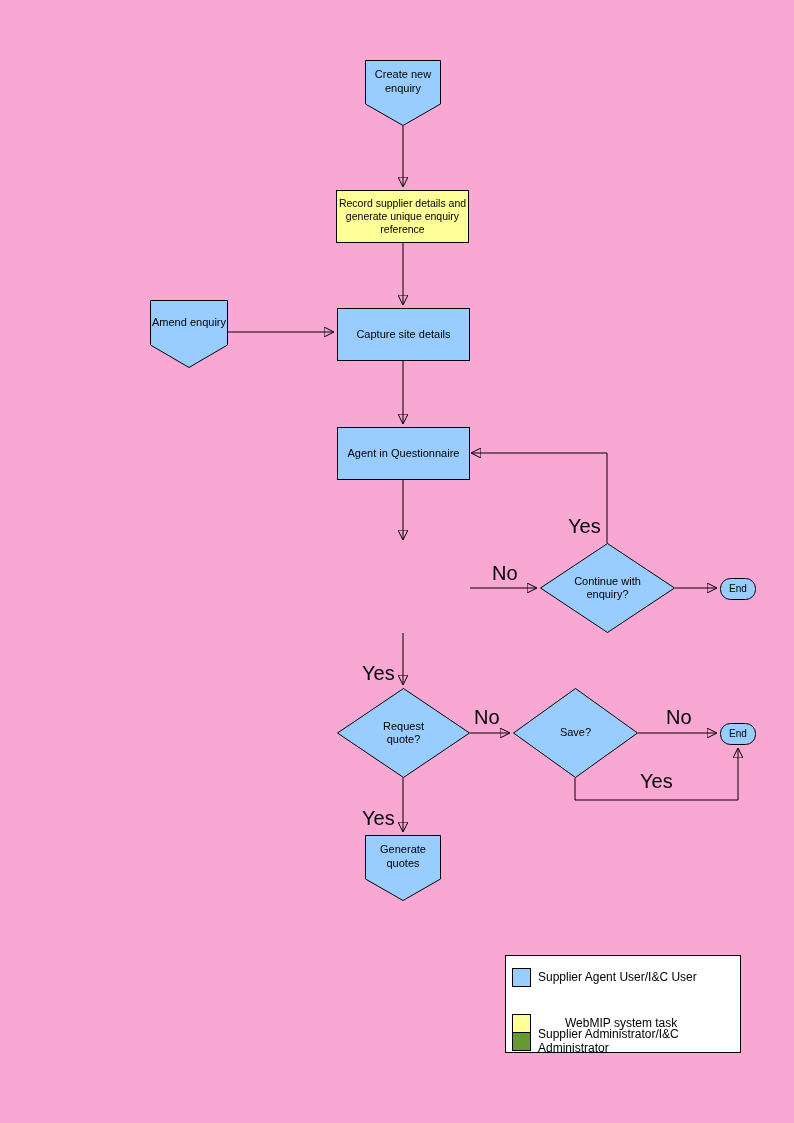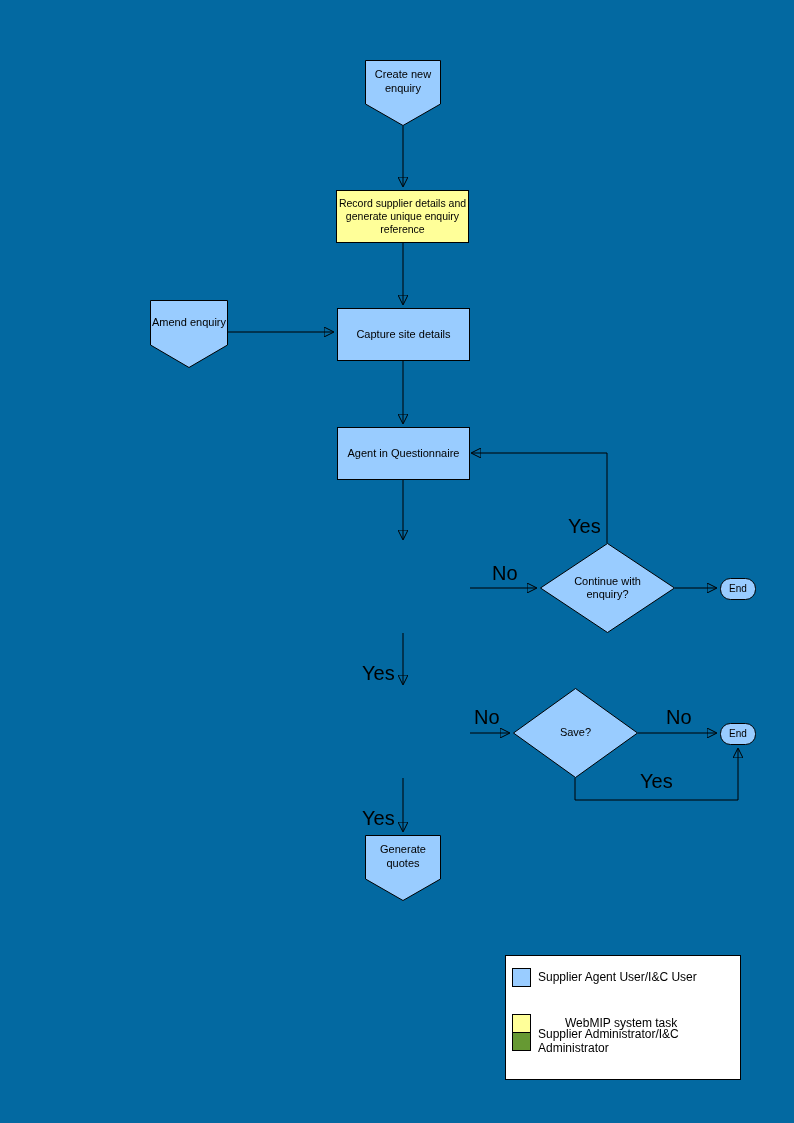--- a/index.html
+++ b/index.html
@@ -1,38 +1,38 @@
 <!DOCTYPE html>
 <html><head>
 <meta charset="utf-8">
 <style>
   * { margin:0; padding:0; box-sizing:border-box; }
   html,body { background:#ffffff; }
   body { font-family:"Liberation Sans", sans-serif; color:#000; }
-  .page { position:relative; width:794px; height:1123px; background:#0369a1; overflow:hidden; }
+  .page { position:relative; width:794px; height:1123px; background:#f9a8d4; overflow:hidden; }
   .connectors { position:absolute; left:0; top:0; width:794px; height:1123px; pointer-events:none; }
   .connectors path { stroke:#000; stroke-width:1; fill:none; }
 
   .node { position:absolute; }
   .node .shape { position:absolute; left:0; top:0; display:block; }
   .node .shape polygon, .node .shape rect { stroke:#000; stroke-width:1; }
   .node .label {
     position:absolute; inset:0;
     display:flex; align-items:center; justify-content:center;
     text-align:center; font-size:11px; line-height:1.22;
   }
   .node.rect .label { padding:14px 4px; }
   .node.diamond .label { padding:0 30px; }
   .node.pentagon .label { height:66%; padding:0 1px; }
   .node.terminator .label { font-size:10px; }
   .node.process-sys .label { font-size:10.5px; padding:0 2px; }
 
   .edge-label { position:absolute; font-size:20px; line-height:1.1; white-space:nowrap; }
 
-  .legend { position:absolute; left:505px; top:955px; width:236px; height:125px; border:1px solid #000; background:#fff; }
+  .legend { position:absolute; left:505px; top:955px; width:236px; height:98px; border:1px solid #000; background:#fff; }
   .legend-row { position:absolute; left:6px; display:flex; align-items:center; }
   .legend-row .swatch { flex:0 0 auto; display:block; }
   .legend-row .swatch rect { stroke:#000; stroke-width:1; }
   .legend-label { margin-left:7px; font-size:12px; line-height:1.2; width:178px; }
 </style>
 </head>
 <body>
 
 <div class="page">
 
@@ -100,20 +100,26 @@
     <div class="label">Continue with enquiry?</div>
   </div>
 
   <div class="node terminator" style="left:720px; top:578px; width:36px; height:22px;">
     <svg class="shape" width="36" height="22">
       <rect x="0.5" y="0.5" width="35" height="21" rx="10" ry="10" fill="#99CCFF"></rect>
     </svg>
     <div class="label">End</div>
   </div>
 
+  <div class="node diamond" style="left:337px; top:688px; width:133px; height:90px;">
+    <svg class="shape" width="133" height="90">
+      <polygon points="66.5,0.5 132.5,45 66.5,89.5 0.5,45" fill="#99CCFF"></polygon>
+    </svg>
+    <div class="label">Request quote?</div>
+  </div>
 
   <div class="node diamond" style="left:513px; top:688px; width:125px; height:90px;">
     <svg class="shape" width="125" height="90">
       <polygon points="62.5,0.5 124.5,45 62.5,89.5 0.5,45" fill="#99CCFF"></polygon>
     </svg>
     <div class="label">Save?</div>
   </div>
 
   <div class="node terminator" style="left:720px; top:723px; width:36px; height:22px;">
     <svg class="shape" width="36" height="22">

